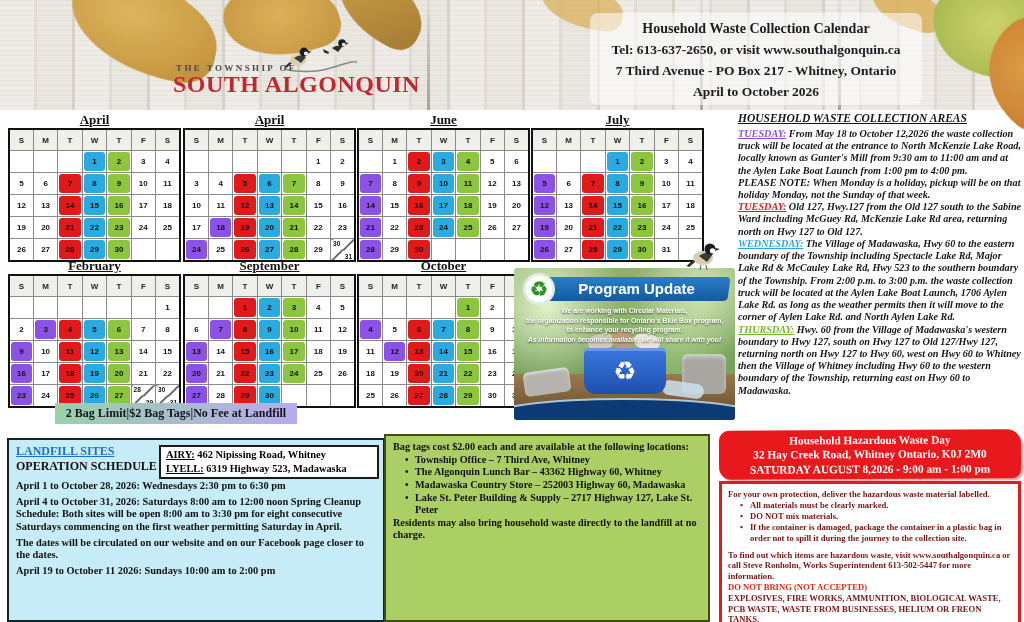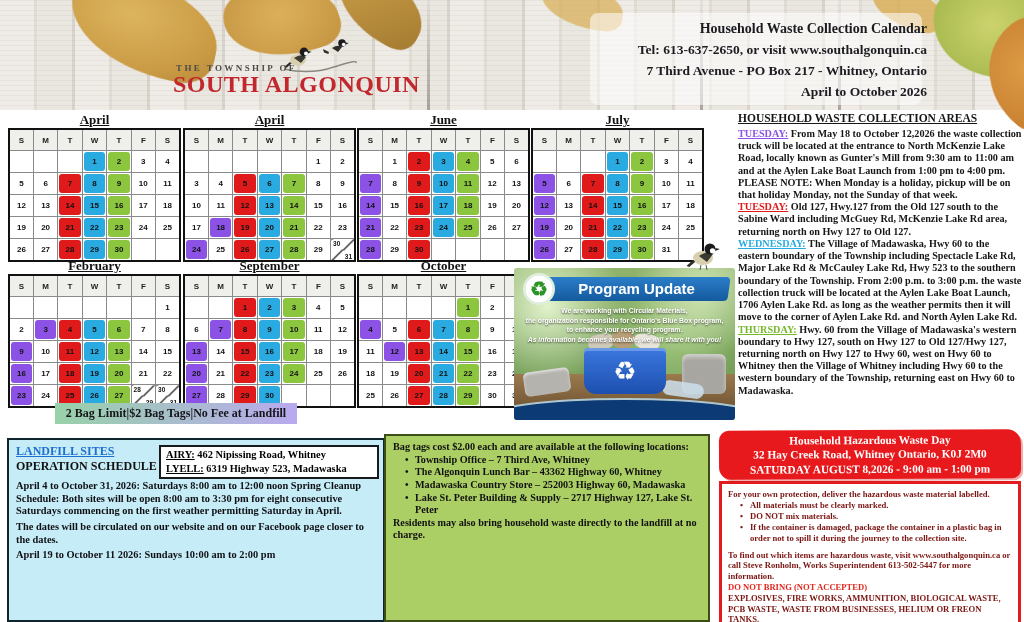--- a/index.html
+++ b/index.html
@@ -25,39 +25,39 @@
   #leaf-e{left:870px;top:-14px;width:74px;height:42px;transform:rotate(14deg);
     background:#d9ad52;opacity:.8;}
   #leaf-f{left:938px;top:-18px;width:124px;height:102px;transform:rotate(-16deg);
     background:radial-gradient(ellipse at 45% 40%,#cdd36e,#92ab3e);}
   #leaf-g{left:982px;top:28px;width:92px;height:92px;transform:rotate(40deg);
     background:radial-gradient(ellipse at 45% 45%,#dd9c46,#c67c2d);}
   #logo-top{left:176px;top:63px;font-weight:bold;font-size:9px;letter-spacing:2.4px;color:#4c4c48;}
   #logo-main{left:173px;top:71px;font-weight:bold;font-size:24px;letter-spacing:.5px;color:#c1272d;}
   #logo-birds{left:282px;top:36px;}
   #header-box{left:590px;top:13px;width:332px;height:92px;background:rgba(255,255,255,.55);border-radius:8px;}
-  #header-text{left:585px;top:18px;width:342px;text-align:right;color:#1b1b20;font-weight:bold;}
+  #header-text{left:585px;top:18px;width:342px;text-align:center;color:#1b1b20;font-weight:bold;}
   #header-text .hl{font-size:13.5px;line-height:21px;}
   #header-text .hl0{font-size:14px;}
 
   
   .cal{position:absolute;width:173px;font-family:"Liberation Sans","DejaVu Sans",sans-serif;}
   .cal-title{font-family:"Liberation Serif",serif;font-weight:bold;font-size:13px;height:14px;line-height:14px;
     text-align:center;text-decoration:underline;color:#111;margin-bottom:1px;}
   .cal table{width:100%;border-collapse:collapse;table-layout:fixed;background:#fff;border:2px solid #111;}
   .cal th{border:1px solid #8a8a8a;background:#efefec;font-size:8px;font-weight:bold;height:20px;color:#222;padding:0;}
   .cal td{border:1px solid #8a8a8a;height:21px;font-size:8px;font-weight:bold;text-align:center;
     padding:0;position:relative;color:#111;}
   .chip{position:absolute;inset:1px;border-radius:3px;display:flex;align-items:center;justify-content:center;}
   td.split-line{background:linear-gradient(to bottom right,transparent calc(50% - .7px),#333 calc(50% - .7px),#333 calc(50% + .7px),transparent calc(50% + .7px));}
   .tl{position:absolute;top:1px;left:2px;font-size:6.5px;}
   .br{position:absolute;bottom:0;right:2px;font-size:6.5px;}
 
   
-  #areas{left:738px;top:112px;width:284px;color:#161616;font-weight:bold;font-size:10.2px;line-height:1.2;}
+  #areas{left:738px;top:112px;width:284px;color:#161616;font-weight:bold;font-size:10.2px;line-height:1.2;font-style:italic;}
   #areas h3{margin:0 0 2px;font-size:11.5px;text-decoration:underline;}
   #areas p{margin:0;}
   .dlab{text-decoration:underline;}
 
   
   #bag-bar{left:55px;top:403px;width:242px;height:21px;text-align:center;
     background:linear-gradient(90deg,#97d2a8,#b9a9ef);font-weight:bold;font-size:12px;line-height:21px;color:#15151a;}
 
   
   #landfill{left:7px;top:438px;width:360px;height:172px;background:#c5ecf7;border:2px solid #10242e;padding:4px 7px;box-sizing:content-box;}
@@ -874,20 +874,21 @@
   <div id="bag-bar" class="abs">2 Bag Limit|$2 Bag Tags|No Fee at Landfill</div>
 
   <div id="landfill" class="abs">
     <div class="lf-t1">LANDFILL SITES</div>
     <div class="lf-t2">OPERATION SCHEDULE</div>
     <div id="lf-addr">
         <div><span class="lf-addr-label">AIRY:</span> 462 Nipissing Road, Whitney</div>
         <div><span class="lf-addr-label">LYELL:</span> 6319 Highway 523, Madawaska</div>
       </div>
     <div id="lf-lines">
+        <p>April 1 to October 28, 2026: Wednesdays 2:30 pm to 6:30 pm</p>
         <p>April 4 to October 31, 2026: Saturdays 8:00 am to 12:00 noon Spring Cleanup Schedule: Both sites will be open 8:00 am to 3:30 pm for eight consecutive Saturdays commencing on the first weather permitting Saturday in April.</p>
         <p>The dates will be circulated on our website and on our Facebook page closer to the dates.</p>
         <p>April 19 to October 11 2026: Sundays 10:00 am to 2:00 pm</p>
       </div>
   </div>
 
   <div id="bagtags" class="abs">
     <p>Bag tags cost $2.00 each and are available at the following locations:</p>
     <div>
         <div class="bullet">Township Office – 7 Third Ave, Whitney</div>

